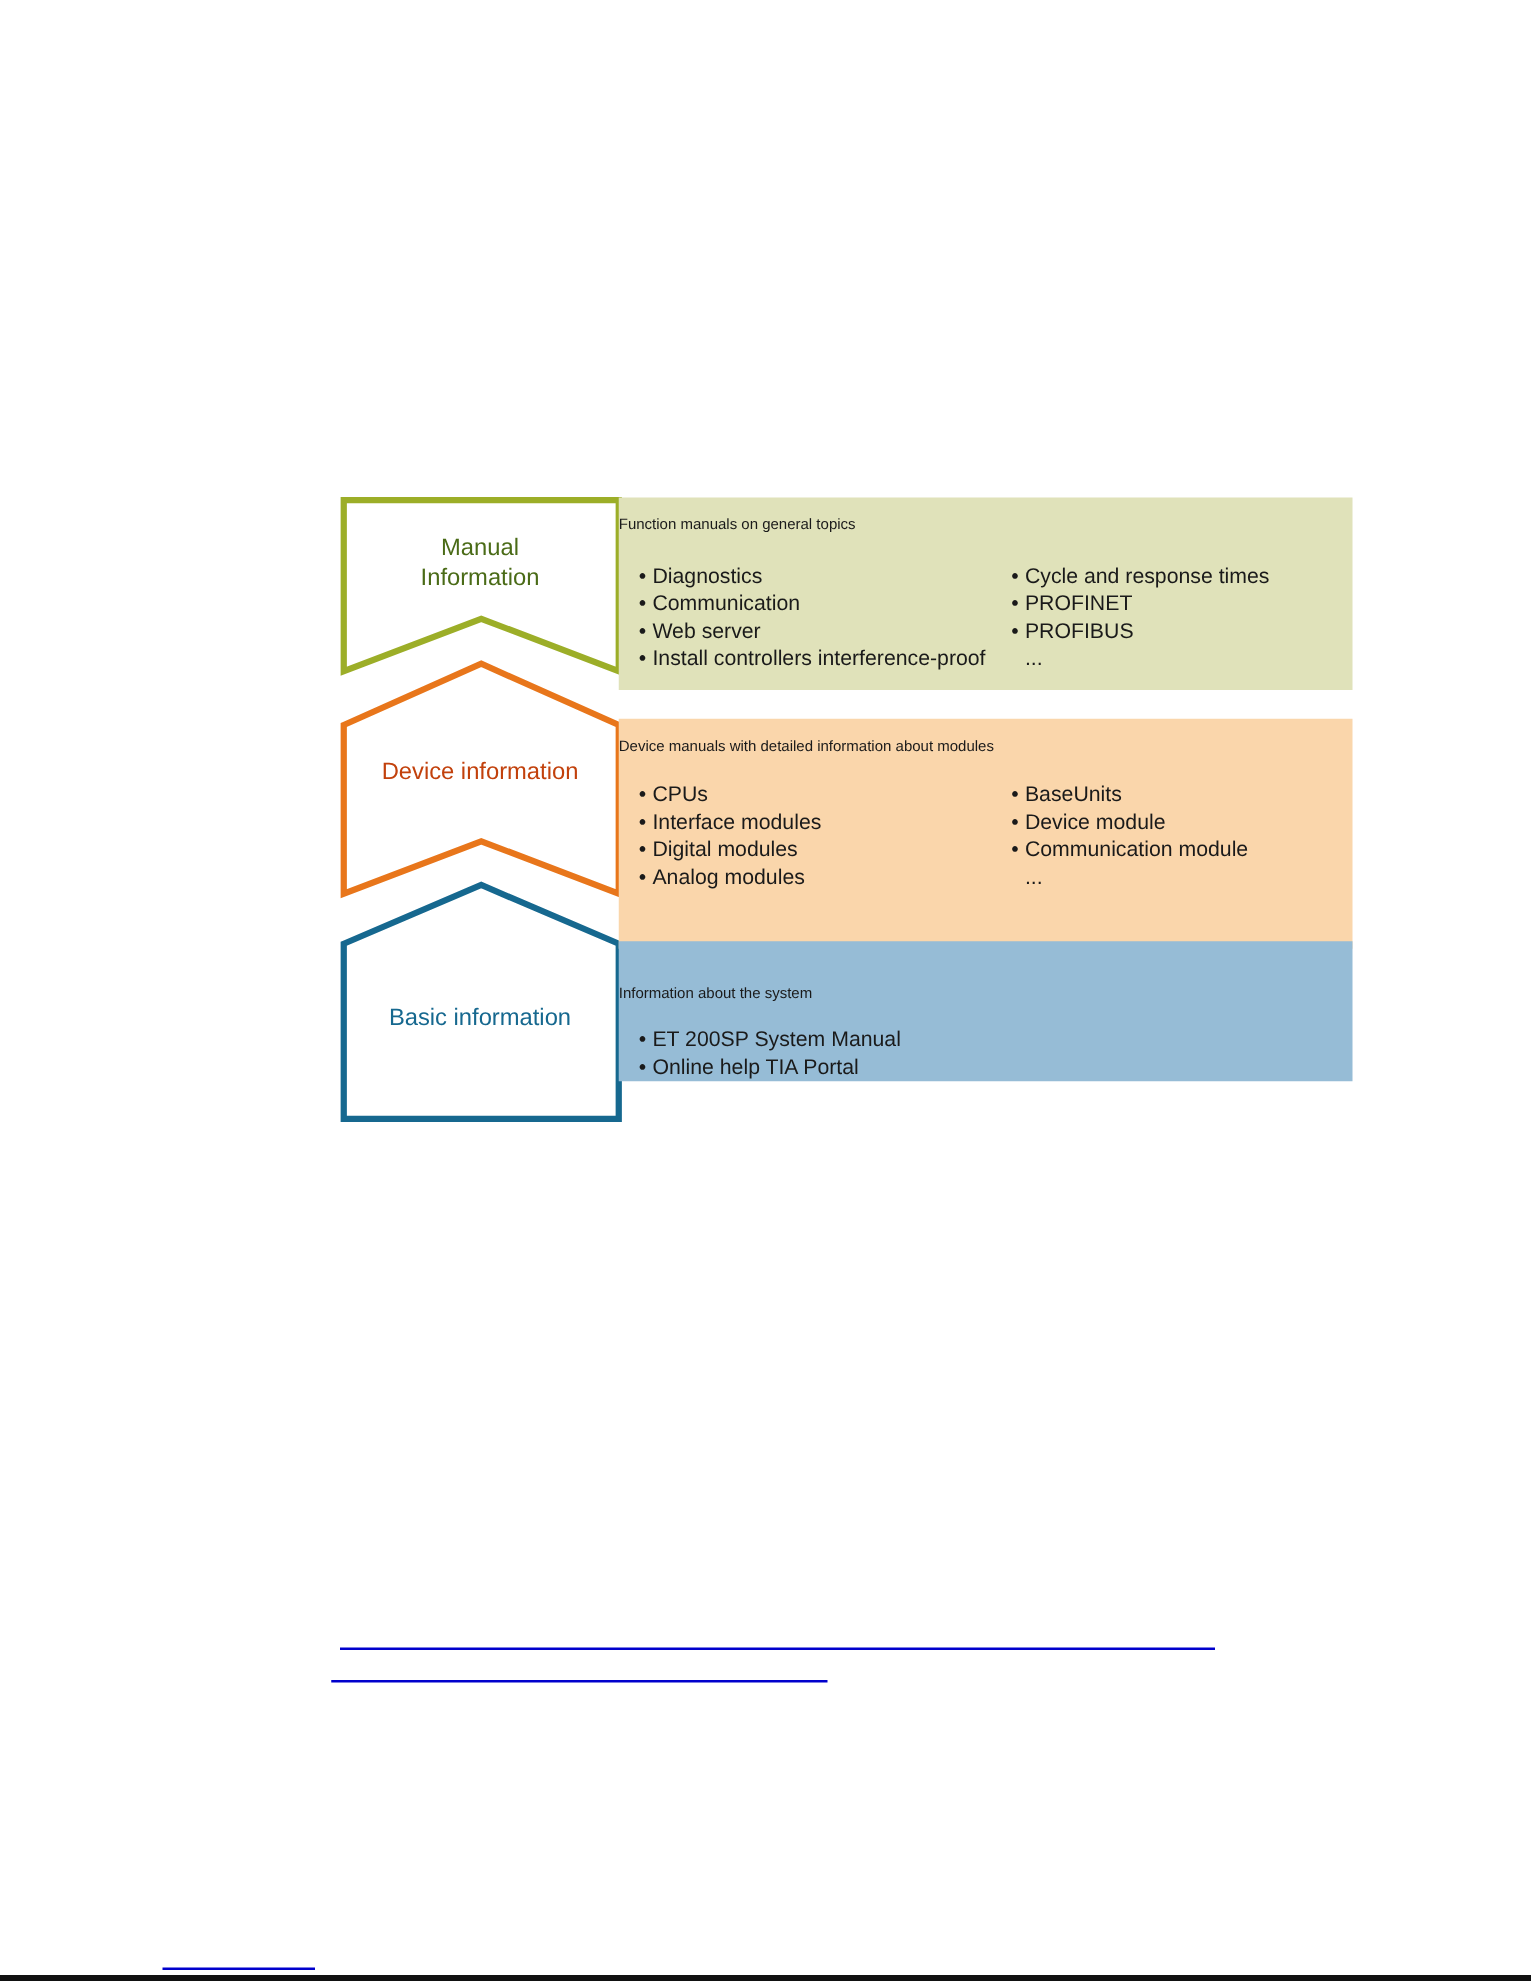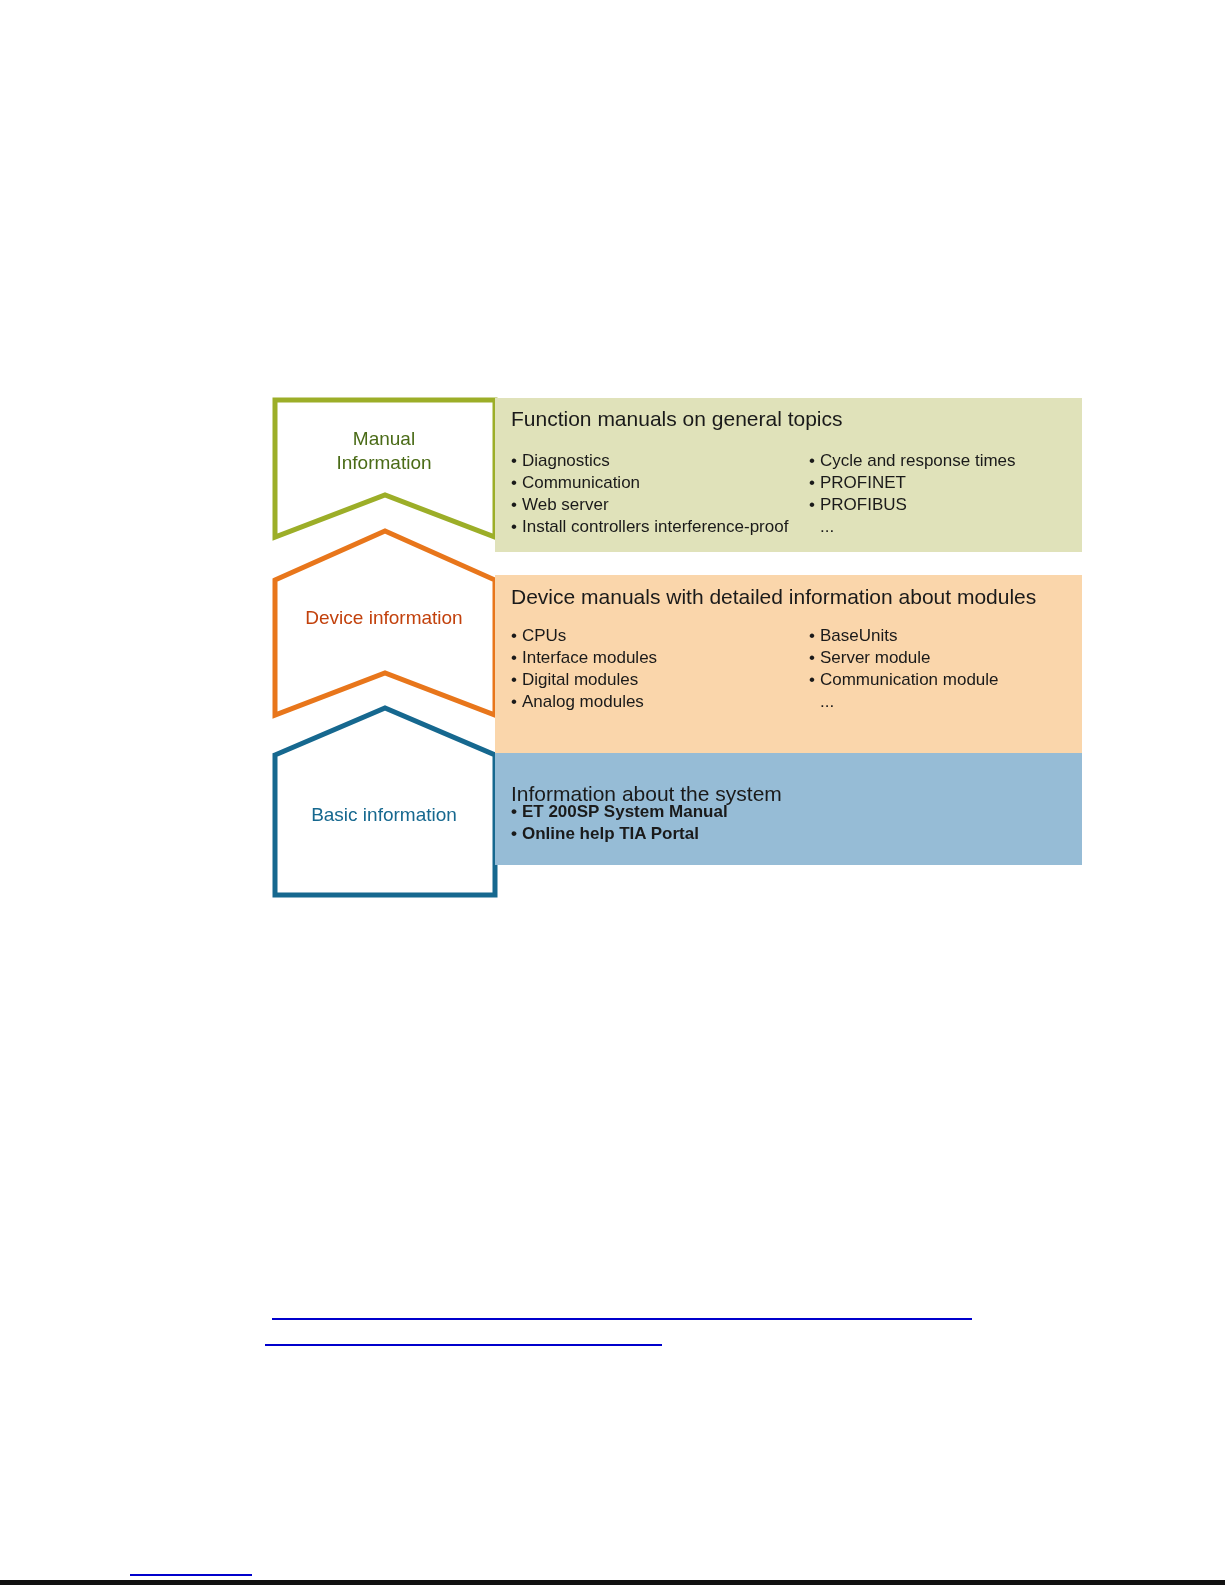--- a/index.html
+++ b/index.html
@@ -33,42 +33,42 @@
     width: 587px;
     box-sizing: border-box;
     padding-left: 16px;
   }
   .panel.general  { top: 398px; height: 154px; background: #e0e2ba; }
   .panel.device   { top: 575px; height: 184px; background: #fad6ab; }
   .panel.basic    { top: 753px; height: 112px; background: #96bcd6; }
 
   .panel-heading {
     position: absolute;
-    left: 16px;
-    font-size: 21px;
+    left: 0;
+    font-size: 12px;
     line-height: 20px;
     color: #1a1a1a;
     white-space: nowrap;
   }
   .panel.general .panel-heading { top: 11px; }
   .panel.device  .panel-heading { top: 12px; }
   .panel.basic   .panel-heading { top: 31px; }
 
   .bullet-col {
     position: absolute;
     font-size: 17px;
     line-height: 22px;
     color: #1a1a1a;
   }
   .bullet-col.col-1 { left: 16px; }
   .bullet-col.col-2 { left: 314px; }
 
   .panel.general .bullet-col { top: 52px; }
   .panel.device  .bullet-col { top: 50px; }
-  .panel.basic   .bullet-col { top: 48px; font-weight: bold; }
+  .panel.basic   .bullet-col { top: 68px; }
 
   .bullet-item {
     white-space: nowrap;
     margin: 0;
     padding: 0;
     height: 22px;
   }
   .bullet-item .dot { margin-right: 5px; }
   .bullet-item.no-dot .dot { visibility: hidden; }
 
@@ -196,21 +196,21 @@
       <div class="bullet-item">
         <span class="dot">•</span><span>Analog modules</span>
       </div>
     </div>
 
     <div class="bullet-col col-2">
       <div class="bullet-item">
         <span class="dot">•</span><span>BaseUnits</span>
       </div>
       <div class="bullet-item">
-        <span class="dot">•</span><span>Server module</span>
+        <span class="dot">•</span><span>Device module</span>
       </div>
       <div class="bullet-item">
         <span class="dot">•</span><span>Communication module</span>
       </div>
       <div class="bullet-item no-dot">
         <span class="dot">•</span><span>...</span>
       </div>
     </div>
   </div>
 

